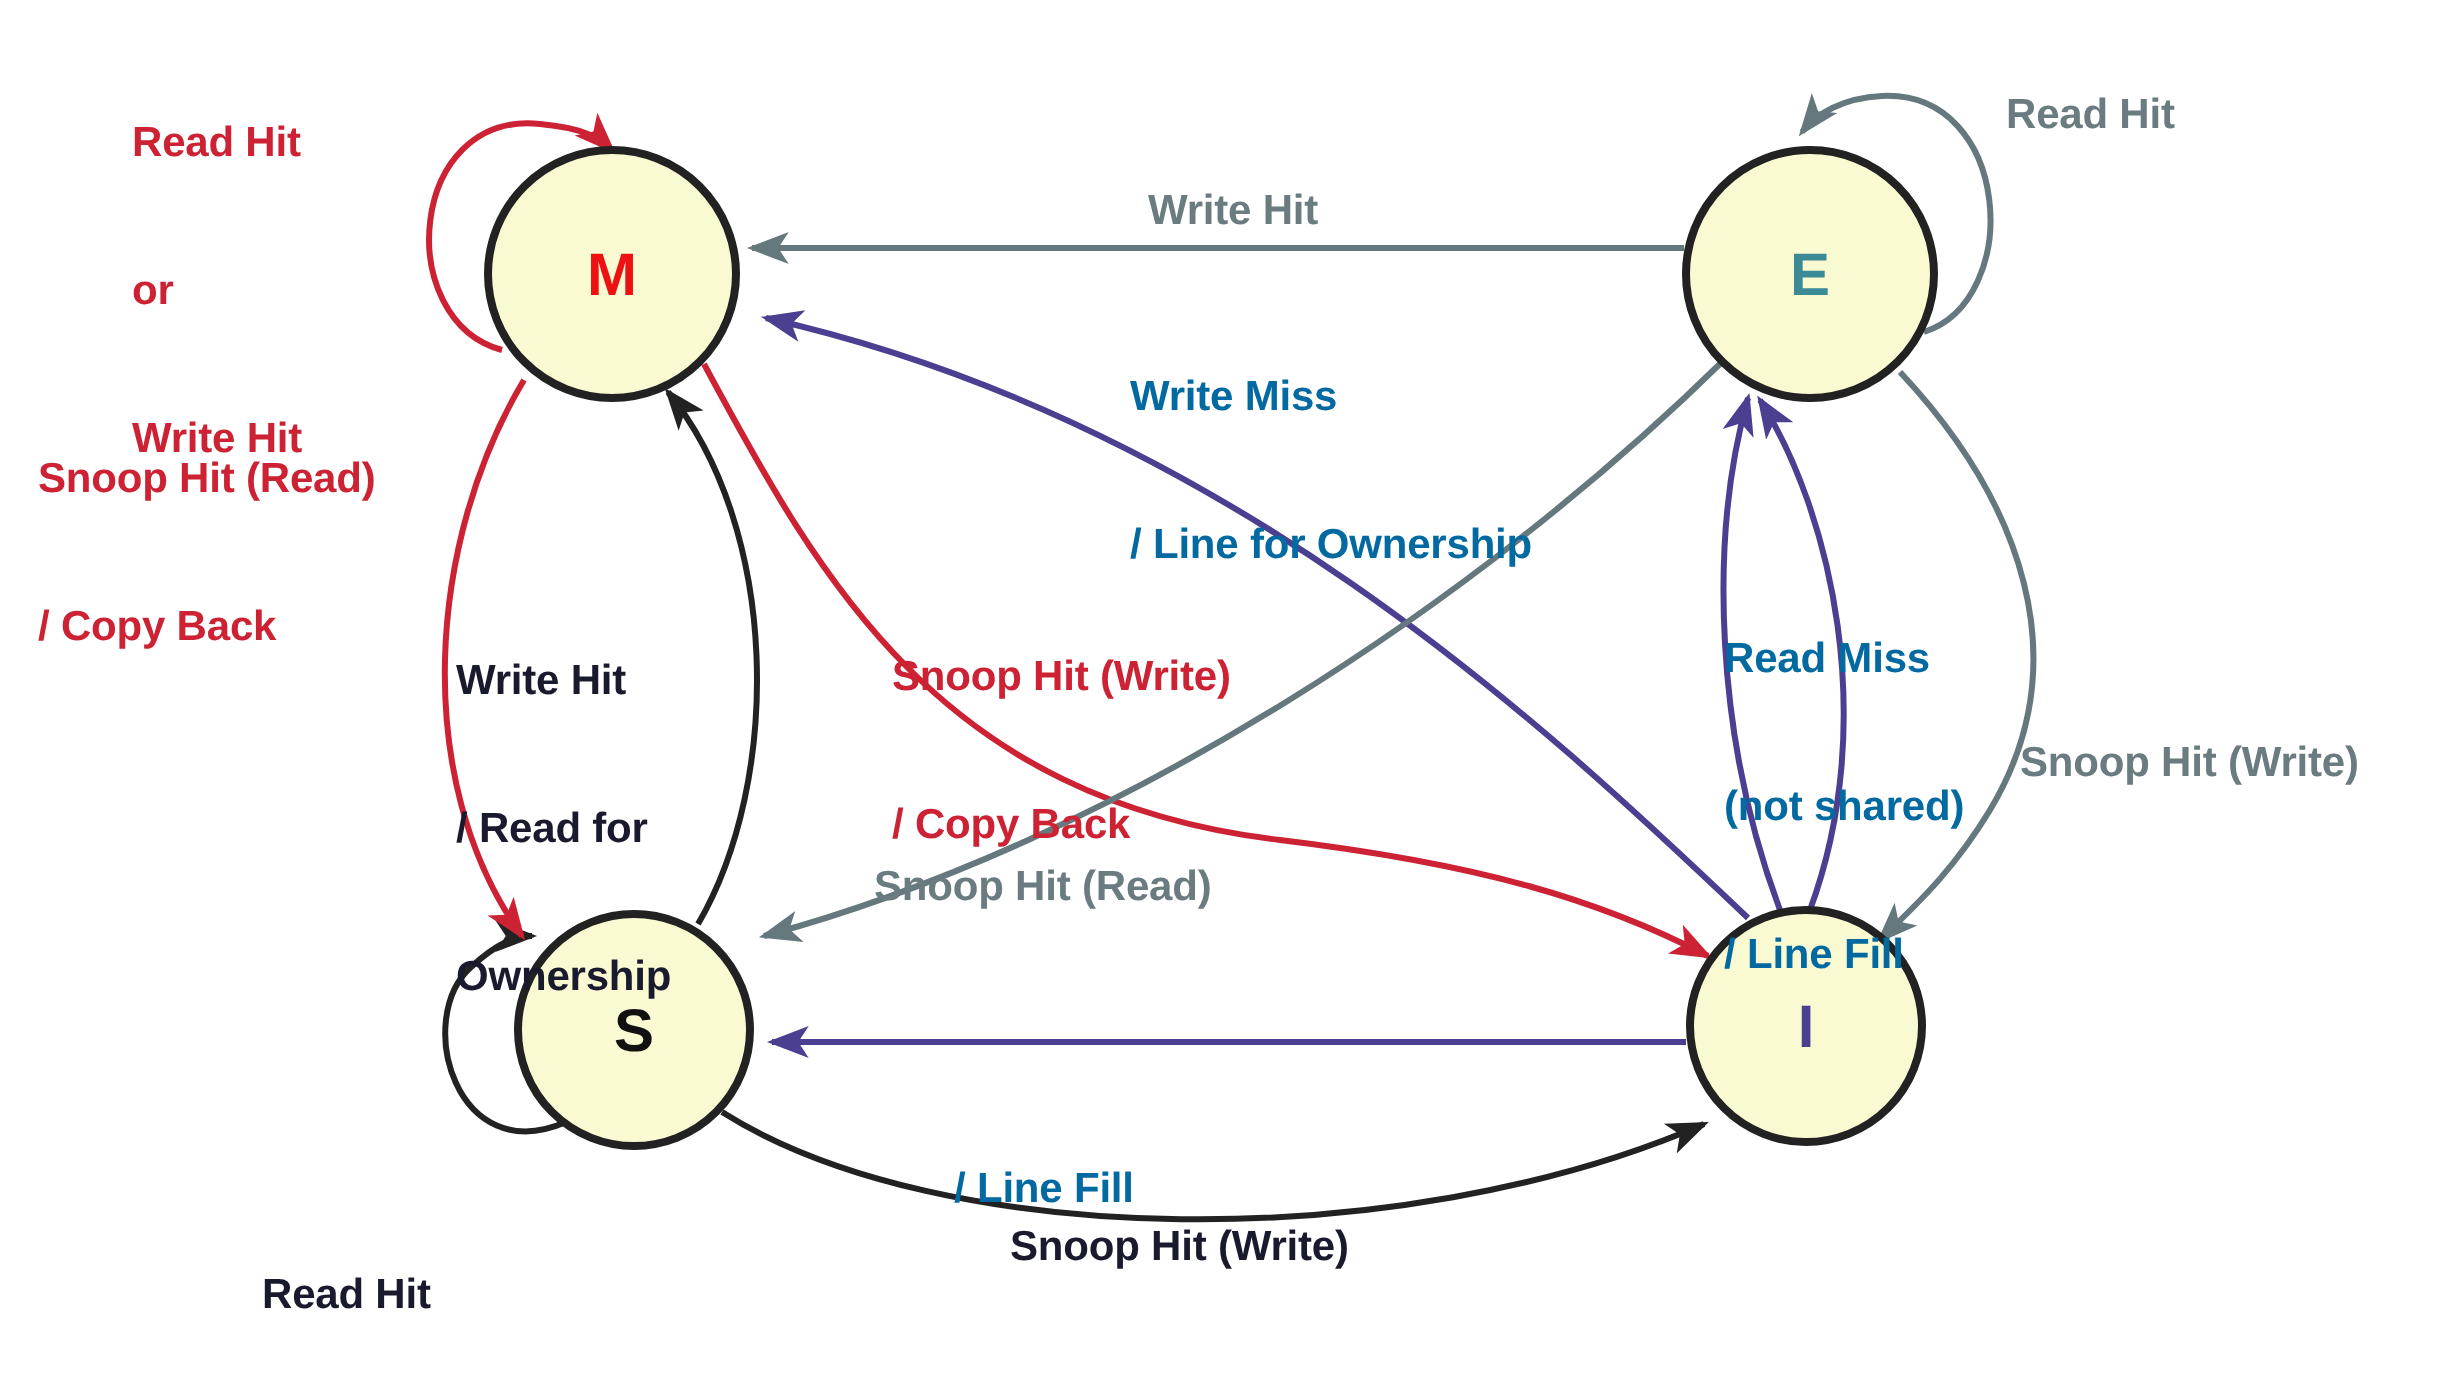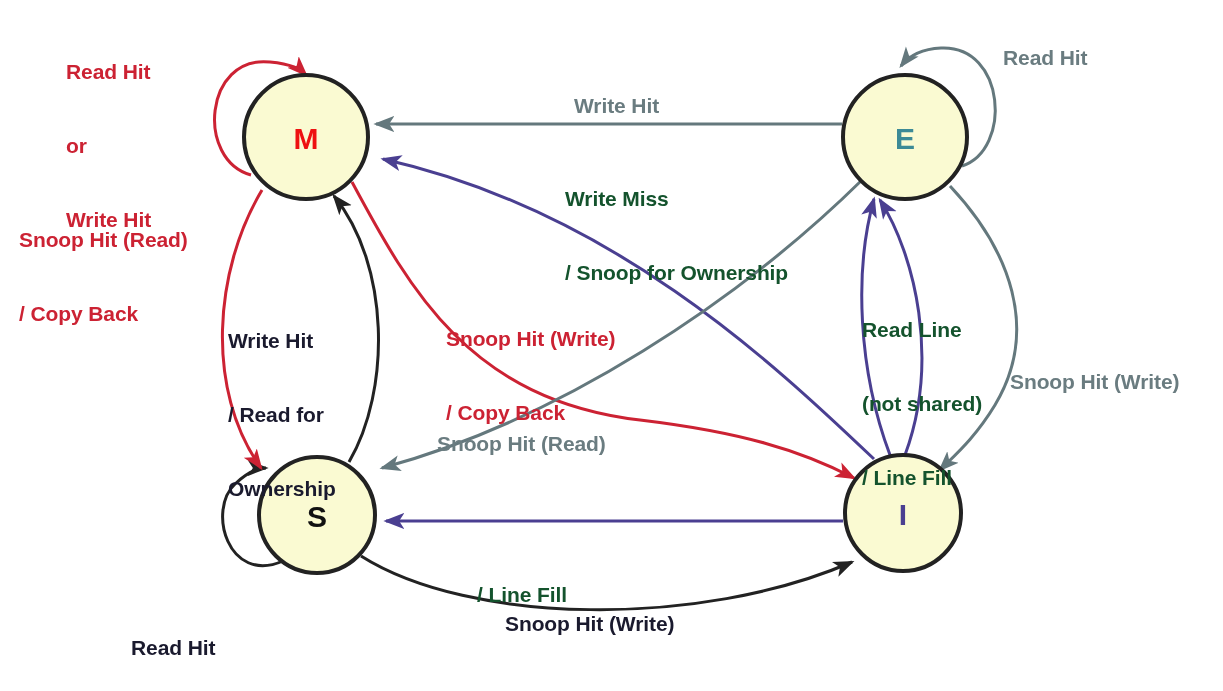--- a/index.html
+++ b/index.html
@@ -50,21 +50,21 @@
     position: absolute;
     font-family: "Liberation Sans", sans-serif;
     font-size: 21px;
     font-weight: bold;
     line-height: 1.18;
     white-space: pre;
     letter-spacing: -0.1px;
   }
   .lbl-red    { color: #CC2233; }
   .lbl-teal   { color: #6A7C80; }
-  .lbl-purple { color: #14532d; }
+  .lbl-purple { color: #0369a1; }
   .lbl-black  { color: #1A1A2E; }
 </style>
 </head>
 <body>
 
 <div id="diagram-root">
 
   <svg id="mesi-svg" viewBox="0 0 1223 691">
     <defs>
       <marker id="ah-red" viewBox="0 0 12 10" refX="10.5" refY="5" markerWidth="7" markerHeight="6" orient="auto-start-reverse">
@@ -135,41 +135,41 @@
     <div>or</div>
     <div>Write Hit</div>
   </div>
 
   <div class="lbl lbl-teal" style="left:1003px; top:46px;">Read Hit</div>
 
   <div class="lbl lbl-teal" style="left:574px; top:94px;">Write Hit</div>
 
   <div class="lbl lbl-purple" style="left:565px; top:137px;">
     <div>Write Miss</div>
-    <div>/ Snoop for Ownership</div>
+    <div>/ Line for Ownership</div>
   </div>
 
   <div class="lbl lbl-red" style="left:19px; top:178px;">
     <div>Snoop Hit (Read)</div>
     <div>/ Copy Back</div>
   </div>
 
   <div class="lbl lbl-black" style="left:228px; top:279px;">
     <div>Write Hit</div>
     <div>/ Read for</div>
     <div>Ownership</div>
   </div>
 
   <div class="lbl lbl-red" style="left:446px; top:277px;">
     <div>Snoop Hit (Write)</div>
     <div>/ Copy Back</div>
   </div>
 
   <div class="lbl lbl-purple" style="left:862px; top:268px;">
-    <div>Read Line</div>
+    <div>Read Miss</div>
     <div>(not shared)</div>
     <div>/ Line Fill</div>
   </div>
 
   <div class="lbl lbl-teal" style="left:1010px; top:370px;">Snoop Hit (Write)</div>
 
   <div class="lbl lbl-teal" style="left:437px; top:432px;">Snoop Hit (Read)</div>
 
   <div class="lbl lbl-purple" style="left:477px; top:533px;">
     <div>/ Line Fill</div>

